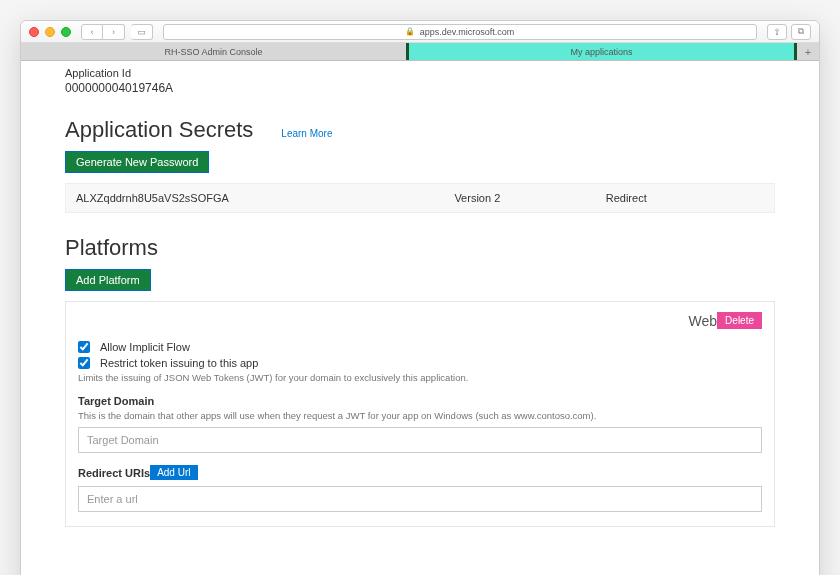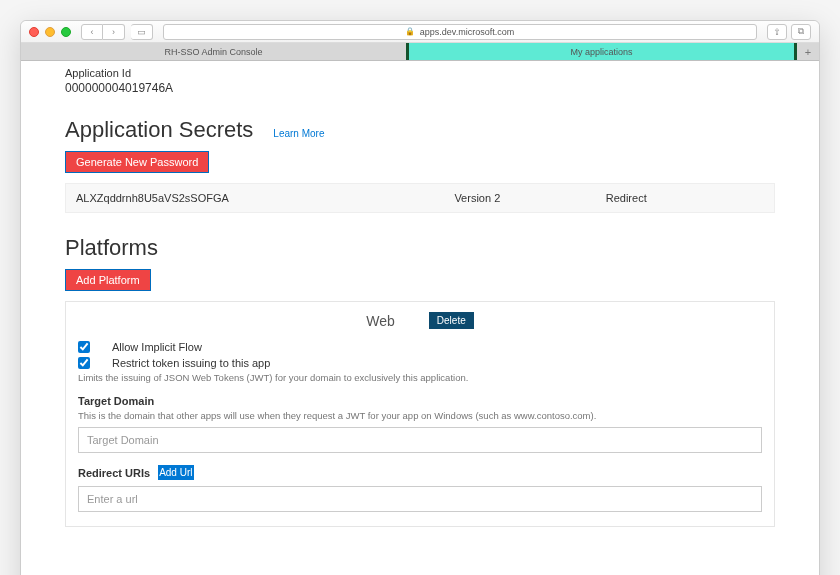--- a/index.html
+++ b/index.html
@@ -26,40 +26,40 @@
     .tab.active { background:#5eead4; }
     .newtab { width:22px; display:flex; align-items:center; justify-content:center; font-size:11px; color:#777; }
 
     
     .viewport { height: 548px; overflow-y: auto; position:relative; }
     .content { padding: 0 44px 20px 44px; color:#333; }
 
     .label-small { font-size:11px; font-weight:400; color:#333; margin-top:6px;}
     .mono-val { font-size:12px; margin-top:2px; }
 
-    h2.section { font-size:22px; font-weight:300; color:#333; margin-top:22px; display:flex; align-items:baseline; gap:20px;}
+    h2.section { font-size:22px; font-weight:300; color:#333; margin-top:22px; display:flex; align-items:baseline; gap:28px;}
     .learn { font-size:10px; color:#0078d4; font-weight:400; }
 
-    .btn-primary { display:inline-block; background:#ef4444; color:#fff; font-size:11px; padding:4px 10px; border:1px solid #006cbe; cursor:pointer; margin-top:8px;}
+    .btn-primary { display:inline-block; background:#15803d; color:#fff; font-size:11px; padding:4px 10px; border:1px solid #006cbe; cursor:pointer; margin-top:8px;}
 
     .secret-row { display:flex; background:#f8f8f8; border:1px solid #eee; margin-top:10px; padding:8px 10px; font-size:11px;}
     .secret-row .c1{flex:0 0 55%;} .secret-row .c2{flex:0 0 22%;} .secret-row .c3{flex:1;}
 
     .platform-card { border:1px solid #e5e5e5; margin-top:10px; padding:10px 12px 14px; }
-    .platform-head { display:flex; justify-content:center; align-items:center;gap:34px; }
+    .platform-head { display:flex; justify-content:flex-end; align-items:center; }
     .platform-title { font-size:14px; font-weight:400; color:#555;}
-    .btn-delete { background:#0c4a6e; color:#fff; font-size:10px; padding:3px 8px; border:none; cursor:pointer;}
-    .check-row { display:flex; align-items:flex-start; gap:22px; font-size:11px; margin-top:12px;}
+    .btn-delete { background:#ec4899; color:#fff; font-size:10px; padding:3px 8px; border:none; cursor:pointer;}
+    .check-row { display:flex; align-items:flex-start; gap:10px; font-size:11px; margin-top:12px;}
     .check-row input{accent-color:#0078d4;width:12px;height:12px;}
     .hint { font-size:9.5px; color:#777; margin-top:3px;}
     .field-label { font-size:11px; font-weight:600; margin-top:12px;}
     .text-input { width:100%; border:1px solid #ccc; padding:6px 8px; font-size:11px; margin-top:6px; color:#555;}
     .text-input::placeholder{color:#999;}
-    .redir-row{display:flex;align-items:center;gap:8px;margin-top:12px;}
-    .btn-mini{background:#0078d4;color:#fff;font-size:10px;padding:2px 1px;border:none;cursor:pointer;text-align:right;}
+    .redir-row{display:flex;align-items:center;margin-top:12px;}
+    .btn-mini{background:#0078d4;color:#fff;font-size:10px;padding:2px 7px;border:none;cursor:pointer;text-align:right;}
     .help-link{color:#0078d4;font-size:11px;margin-top:14px;display:block;}
 
     
     .viewport::-webkit-scrollbar{width:12px;}
     .viewport::-webkit-scrollbar-track{background:#fafafa;}
     .viewport::-webkit-scrollbar-thumb{background:#c8c8c8;border-radius:6px;border:3px solid #fafafa;}
   </style>
 </head>
 <body>
 

